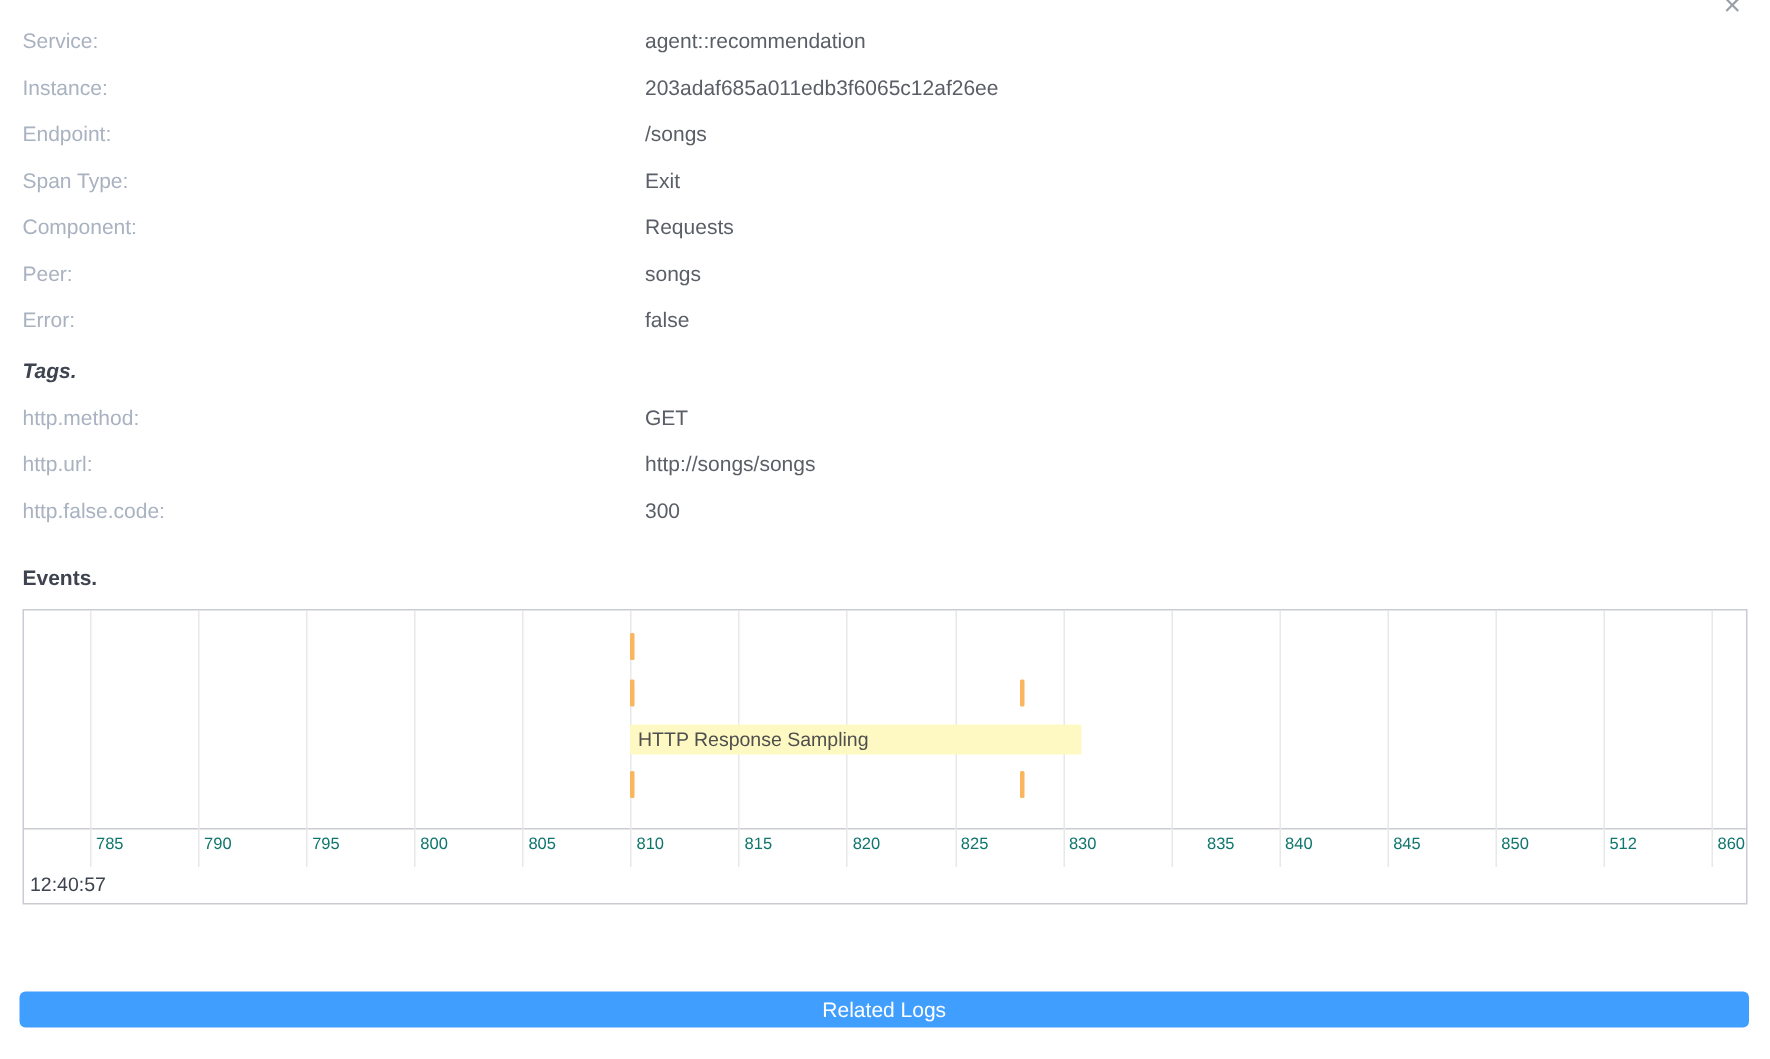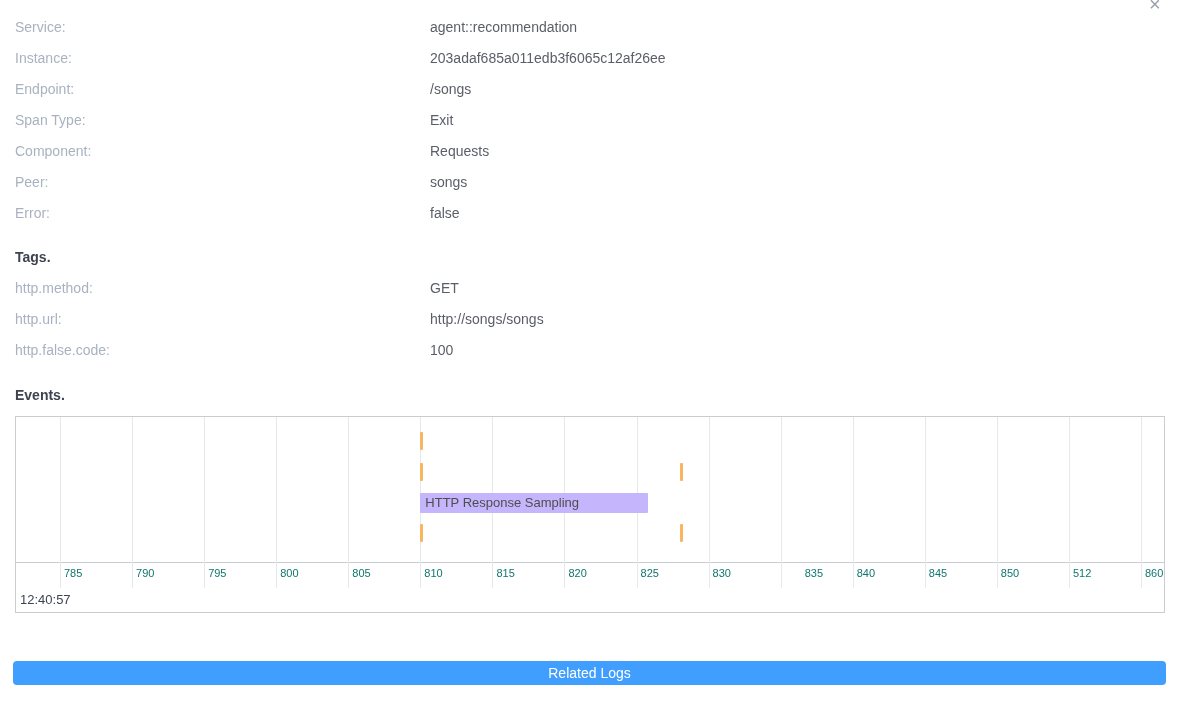--- a/index.html
+++ b/index.html
@@ -17,21 +17,21 @@
     cursor: pointer; user-select: none;
   }
   .content { padding: 12px 15px 0 15px; }
   .kv-row { display: flex; height: 31px; line-height: 31px; font-size: 14px; }
   .kv-label { width: 383px; color: #a9b2c0; flex: 0 0 383px; }
   .kv-value { color: #5a5e66; white-space: nowrap; margin-left: 32px; }
   .section-title {
     height: 31px; line-height: 31px;
     font-size: 14px; font-weight: bold; color: #3d4450;
   }
-  .tags-title { margin-top: 13px; }
+  .tags-title { margin-top: 3px; font-style: italic; }
   .events-title { margin-top: 14px; }
 
   .chart {
     position: relative;
     margin: 5px 0 0 0;
     width: 1150px; height: 197px;
     border: 1px solid #c9ccd1;
     overflow: hidden;
     background: #ffffff;
   }
@@ -110,21 +110,21 @@
   <div class="kv-row">
     <span class="kv-label">http.method:</span>
     <span class="kv-value">GET</span>
   </div>
   <div class="kv-row">
     <span class="kv-label">http.url:</span>
     <span class="kv-value">http://songs/songs</span>
   </div>
   <div class="kv-row">
     <span class="kv-label">http.false.code:</span>
-    <span class="kv-value">100</span>
+    <span class="kv-value">300</span>
   </div>
 
   <div class="section-title events-title">Events.</div>
 
   <div class="chart">
     <div class="axis-sep"></div>
     <div class="time-label">12:40:57</div>
   <div class="gridline" style="left: 44px;"></div>
       <div class="tick-label" style="left: 48px;">785</div>
       <div class="gridline" style="left: 116.067px;"></div>
@@ -153,20 +153,20 @@
       <div class="tick-label" style="left: 912.8px;">845</div>
       <div class="gridline" style="left: 980.867px;"></div>
       <div class="tick-label" style="left: 984.867px;">850</div>
       <div class="gridline" style="left: 1052.93px;"></div>
       <div class="tick-label" style="left: 1056.93px;">512</div>
       <div class="gridline" style="left: 1125px;"></div>
       <div class="tick-label" style="left: 1129px;">860</div>
       <div class="marker" style="left: 404.333px; top: 15px; height: 18px; background: rgb(250, 181, 95);"></div>
       <div class="marker" style="left: 404.333px; top: 46px; height: 18px; background: rgb(250, 181, 95);"></div>
       <div class="marker" style="left: 663.773px; top: 46px; height: 18px; background: rgb(250, 181, 95);"></div>
-      <div class="event-bar" style="left: 404.333px; width: 228px; top: 76px; background: #c4b5fd;">HTTP Response Sampling</div>
+      <div class="event-bar" style="left: 404.333px; width: 301px; top: 76px; background: #fef9c3;">HTTP Response Sampling</div>
       <div class="marker" style="left: 404.333px; top: 107px; height: 18px; background: rgb(250, 181, 95);"></div>
       <div class="marker" style="left: 663.773px; top: 107px; height: 18px; background: rgb(250, 181, 95);"></div>
     </div>
 
 </div>
 
 <button class="related-btn">Related Logs</button>
 
 </body></html>

